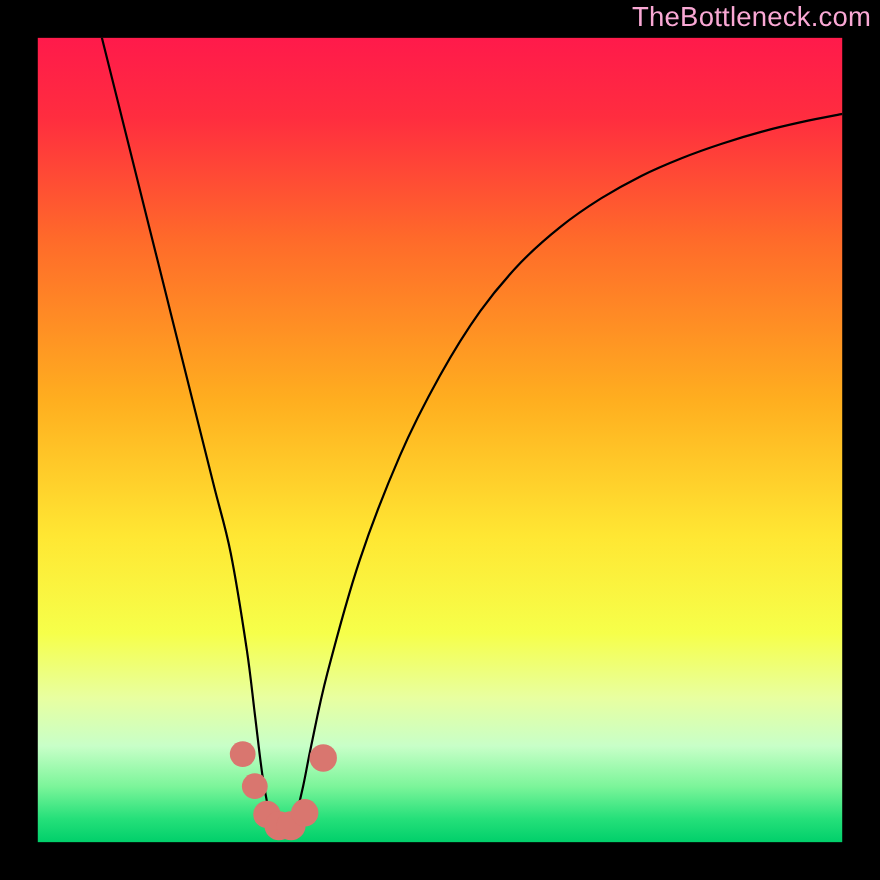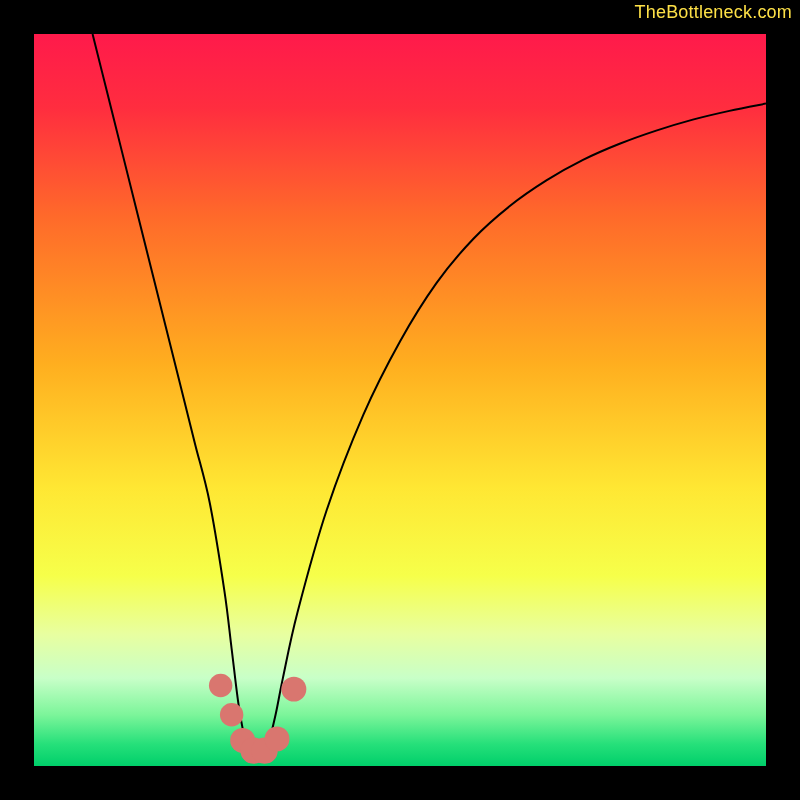--- a/index.html
+++ b/index.html
@@ -14,22 +14,22 @@
   .frame {
     position: relative;
     width: 800px;
     height: 800px;
     background: #000;
   }
   .watermark {
     position: absolute;
     top: 2px;
     right: 8px;
-    color: #fde047;
-    font-size: 18px;
+    color: #f9a8d4;
+    font-size: 25px;
     letter-spacing: 0.2px;
     z-index: 10;
   }
   .plot {
     position: absolute;
     left: 34px;
     top: 34px;
     width: 732px;
     height: 732px;
     overflow: hidden;

